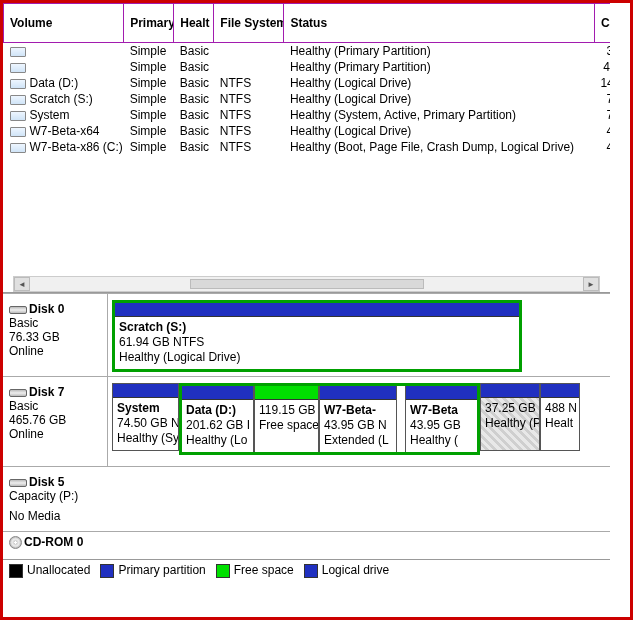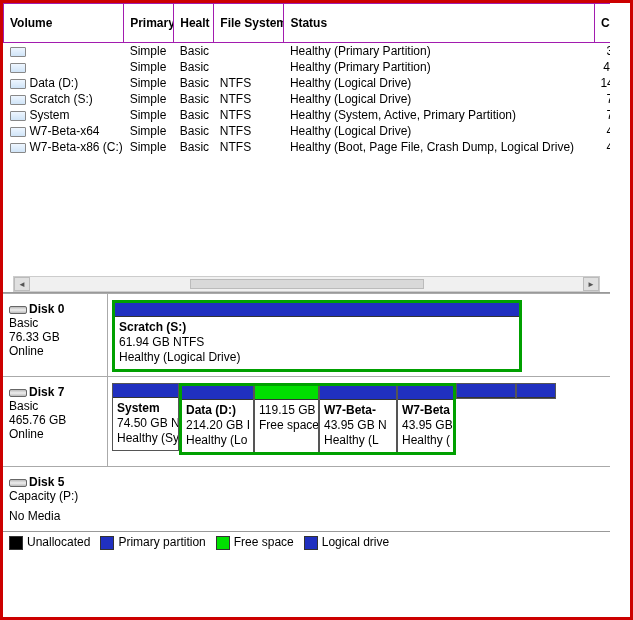--- a/index.html
+++ b/index.html
@@ -288,46 +288,57 @@
           <div>Basic</div>
           <div>465.76 GB</div>
           <div>Online</div>
         </div>
         <div class="part-area" id="d1parts"><span class="part" style="width: 67px;"><div class="stripe stripe-blue"></div><div class="pbody">
                 <div class="pname">System</div>
                 <div>74.50 GB N</div>
                 <div>Healthy (Sy</div>
               </div></span><span class="ext-wrap"><span class="part" style="width: 72px; border-top: none; border-bottom: none; border-left: none;"><div class="stripe stripe-blue"></div><div class="pbody">
                   <div class="pname">Data  (D:)</div>
-                  <div>214.20 GB I</div>
+                  <div>201.62 GB I</div>
                   <div>Healthy (Lo</div>
                 </div></span><span class="part" style="width: 65px; border-top: none; border-bottom: none;"><div class="stripe stripe-green"></div><div class="pbody">
                   <div>119.15 GB</div>
                   <div>Free space</div>
                 </div></span><span class="part" style="width: 78px; border-top: none; border-bottom: none;"><div class="stripe stripe-blue"></div><div class="pbody">
                   <div class="pname">W7-Beta-</div>
                   <div>43.95 GB N</div>
-                  <div>Healthy (L</div>
-                </div></span><span class="part" style="width: 56px; border-top: none; border-bottom: none; border-right: none;"><div class="stripe stripe-blue"></div><div class="pbody">
+                  <div>Extended (L</div>
+                </div></span><span class="part" style="width: 72px; border-top: none; border-bottom: none; border-right: none; margin-left: 8px;"><div class="stripe stripe-blue"></div><div class="pbody">
                   <div class="pname">W7-Beta</div>
                   <div>43.95 GB</div>
                   <div>Healthy (</div>
-                </div></span></span><span class="part" style="width: 60px;"><div class="stripe stripe-blue"></div></span><span class="part" style="width: 40px;"><div class="stripe stripe-blue"></div></span></div>
+                </div></span></span><span class="part" style="width: 60px;"><div class="stripe stripe-blue"></div><div class="pbody hatch">
+                <div>37.25 GB</div>
+                <div>Healthy (P</div>
+              </div></span><span class="part" style="width: 40px;"><div class="stripe stripe-blue"></div><div class="pbody">
+                <div>488 N</div>
+                <div>Healt</div>
+              </div></span></div>
       </div>
 
       <div class="disk-row small">
         <div class="disk-label" style="border-right:none;">
           <div class="dname"><span class="disk-icon"></span><span>Disk 5</span></div>
           <div>Capacity (P:)</div>
           <div style="height:6px"></div>
           <div>No Media</div>
         </div>
         <div class="part-area"></div>
       </div>
 
+      <div class="disk-row tiny">
+        <div class="disk-label" style="border-right:none;">
+          <div class="dname"><span class="cd-icon"></span><span>CD-ROM 0</span></div>
+        </div>
+      </div>
 
       <div class="legend">
         <span><span class="swatch" style="background:#000"></span><span>Unallocated</span></span>
         <span><span class="swatch" style="background:#2030c0"></span><span>Primary partition</span></span>
         <span><span class="swatch" style="background:#00e000"></span><span>Free space</span></span>
         <span><span class="swatch" style="background:#2030c0"></span><span>Logical drive</span></span>
       </div>
     </div>
   </div>
 </div>

